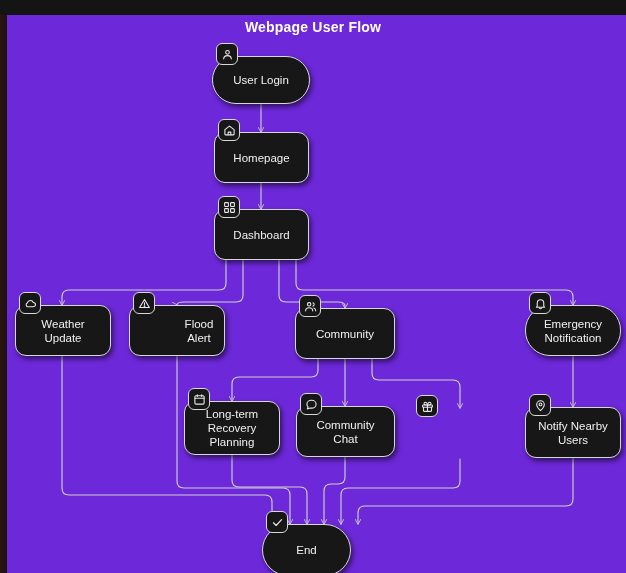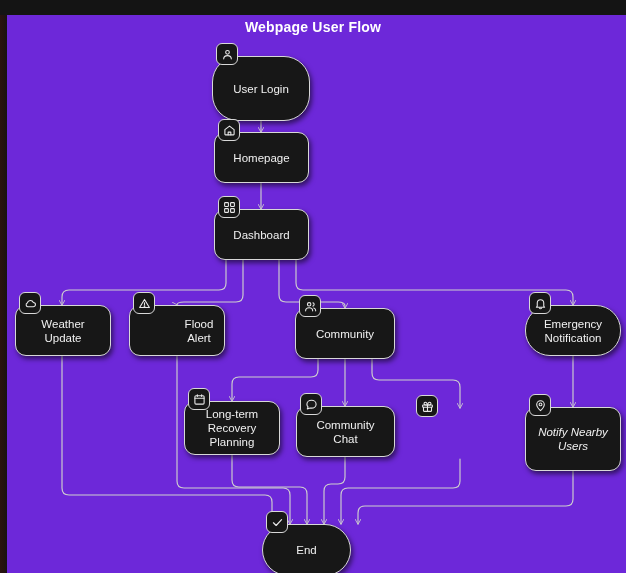--- a/index.html
+++ b/index.html
@@ -112,21 +112,21 @@
       <path d="M 232 440 L 232 465 Q 232 472 239 472 L 300 472 Q 307 472 307 479 L 307 509" marker-end="url(#ah)"></path>
 
       <path d="M 345 442 L 345 462 Q 345 469 338 469 L 331 469 Q 324 469 324 476 L 324 509" marker-end="url(#ah)"></path>
 
       <path d="M 460 444 L 460 466 Q 460 473 453 473 L 348 473 Q 341 473 341 480 L 341 509" marker-end="url(#ah)"></path>
 
       <path d="M 573 443 L 573 484 Q 573 491 566 491 L 365 491 Q 358 491 358 498 L 358 509" marker-end="url(#ah)"></path>
     </g>
   </svg>
 
-  <div class="node pill" style="left:212px; top:41px; width:98px; height:65px;">
+  <div class="node pill" style="left:212px; top:41px; width:98px; height:48px;">
     <span class="label">User Login</span>
   </div>
   <div class="badge" style="left:216px; top:28px;">
     <svg width="13" height="13" viewBox="0 0 24 24" fill="none" stroke="#e8e8e8" stroke-width="2" stroke-linecap="round" stroke-linejoin="round">
       <circle cx="12" cy="8" r="3.4"></circle>
         <path d="M5 20c0-3.6 3.1-6 7-6s7 2.4 7 6"></path>
     </svg>
   </div>
 
   <div class="node" style="left:214px; top:117px; width:95px; height:51px;">
@@ -222,21 +222,21 @@
   <div class="badge" style="left:416px; top:380px;">
     <svg width="13" height="13" viewBox="0 0 24 24" fill="none" stroke="#e8e8e8" stroke-width="2" stroke-linecap="round" stroke-linejoin="round">
       <rect x="3" y="9.2" width="18" height="4.2" rx="1"></rect>
       <path d="M4.6 13.4V20a1 1 0 0 0 1 1h12.8a1 1 0 0 0 1-1v-6.6"></path>
       <path d="M12 9.2V21"></path>
       <path d="M12 9.2S10.8 4 8.2 4a2.2 2.2 0 0 0 0 5.2z"></path>
       <path d="M12 9.2S13.2 4 15.8 4a2.2 2.2 0 0 1 0 5.2z"></path>
     </svg>
   </div>
 
-  <div class="node" style="left:525px; top:392px; width:96px; height:64px;font-style:italic;">
+  <div class="node" style="left:525px; top:392px; width:96px; height:51px;">
     <span class="label">Notify Nearby
 Users</span>
   </div>
   <div class="badge" style="left:529px; top:379px;">
     <svg width="13" height="13" viewBox="0 0 24 24" fill="none" stroke="#e8e8e8" stroke-width="2" stroke-linecap="round" stroke-linejoin="round">
       <path d="M12 21.5s7-6.1 7-11.2A7 7 0 0 0 5 10.3c0 5.1 7 11.2 7 11.2z"></path>
       <circle cx="12" cy="10" r="2.6"></circle>
     </svg>
   </div>
 

